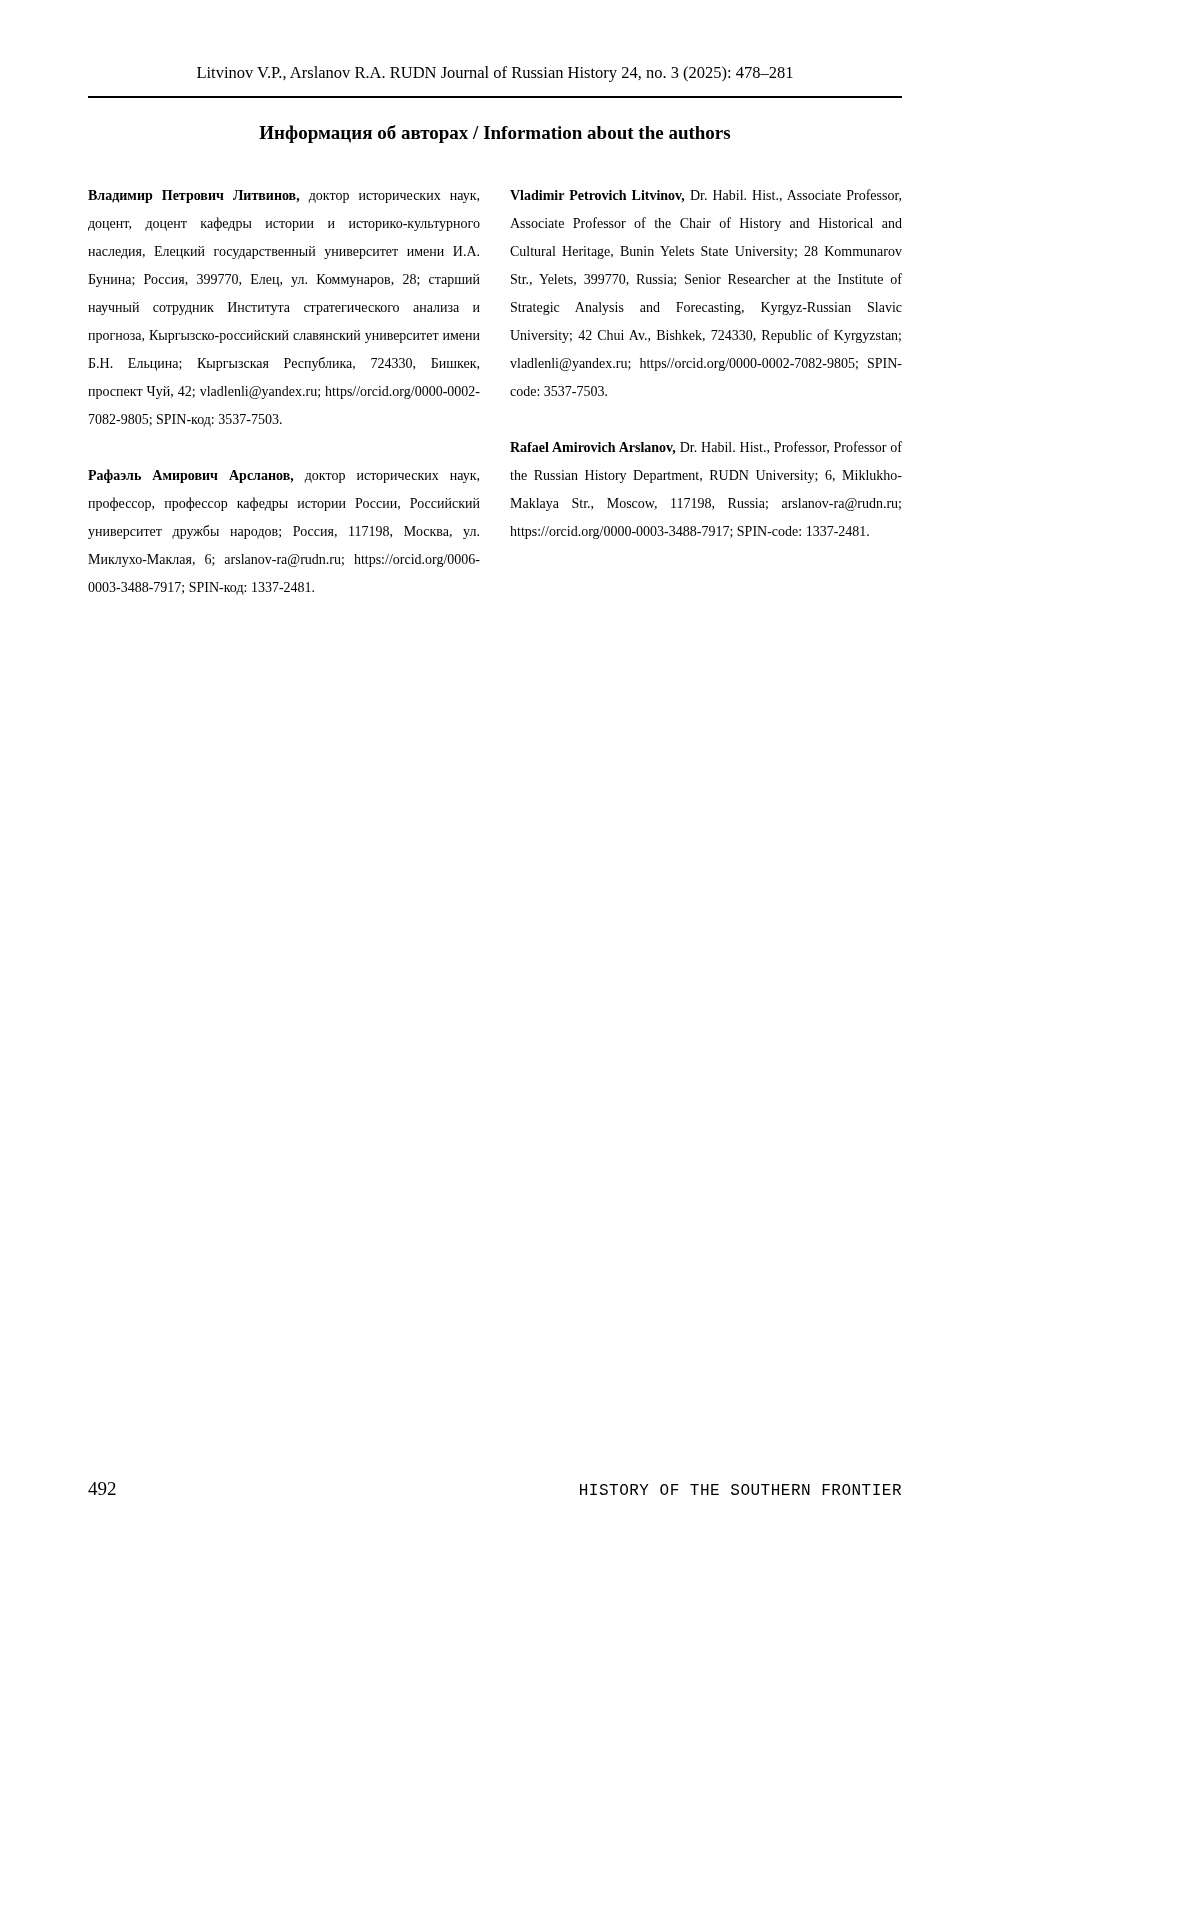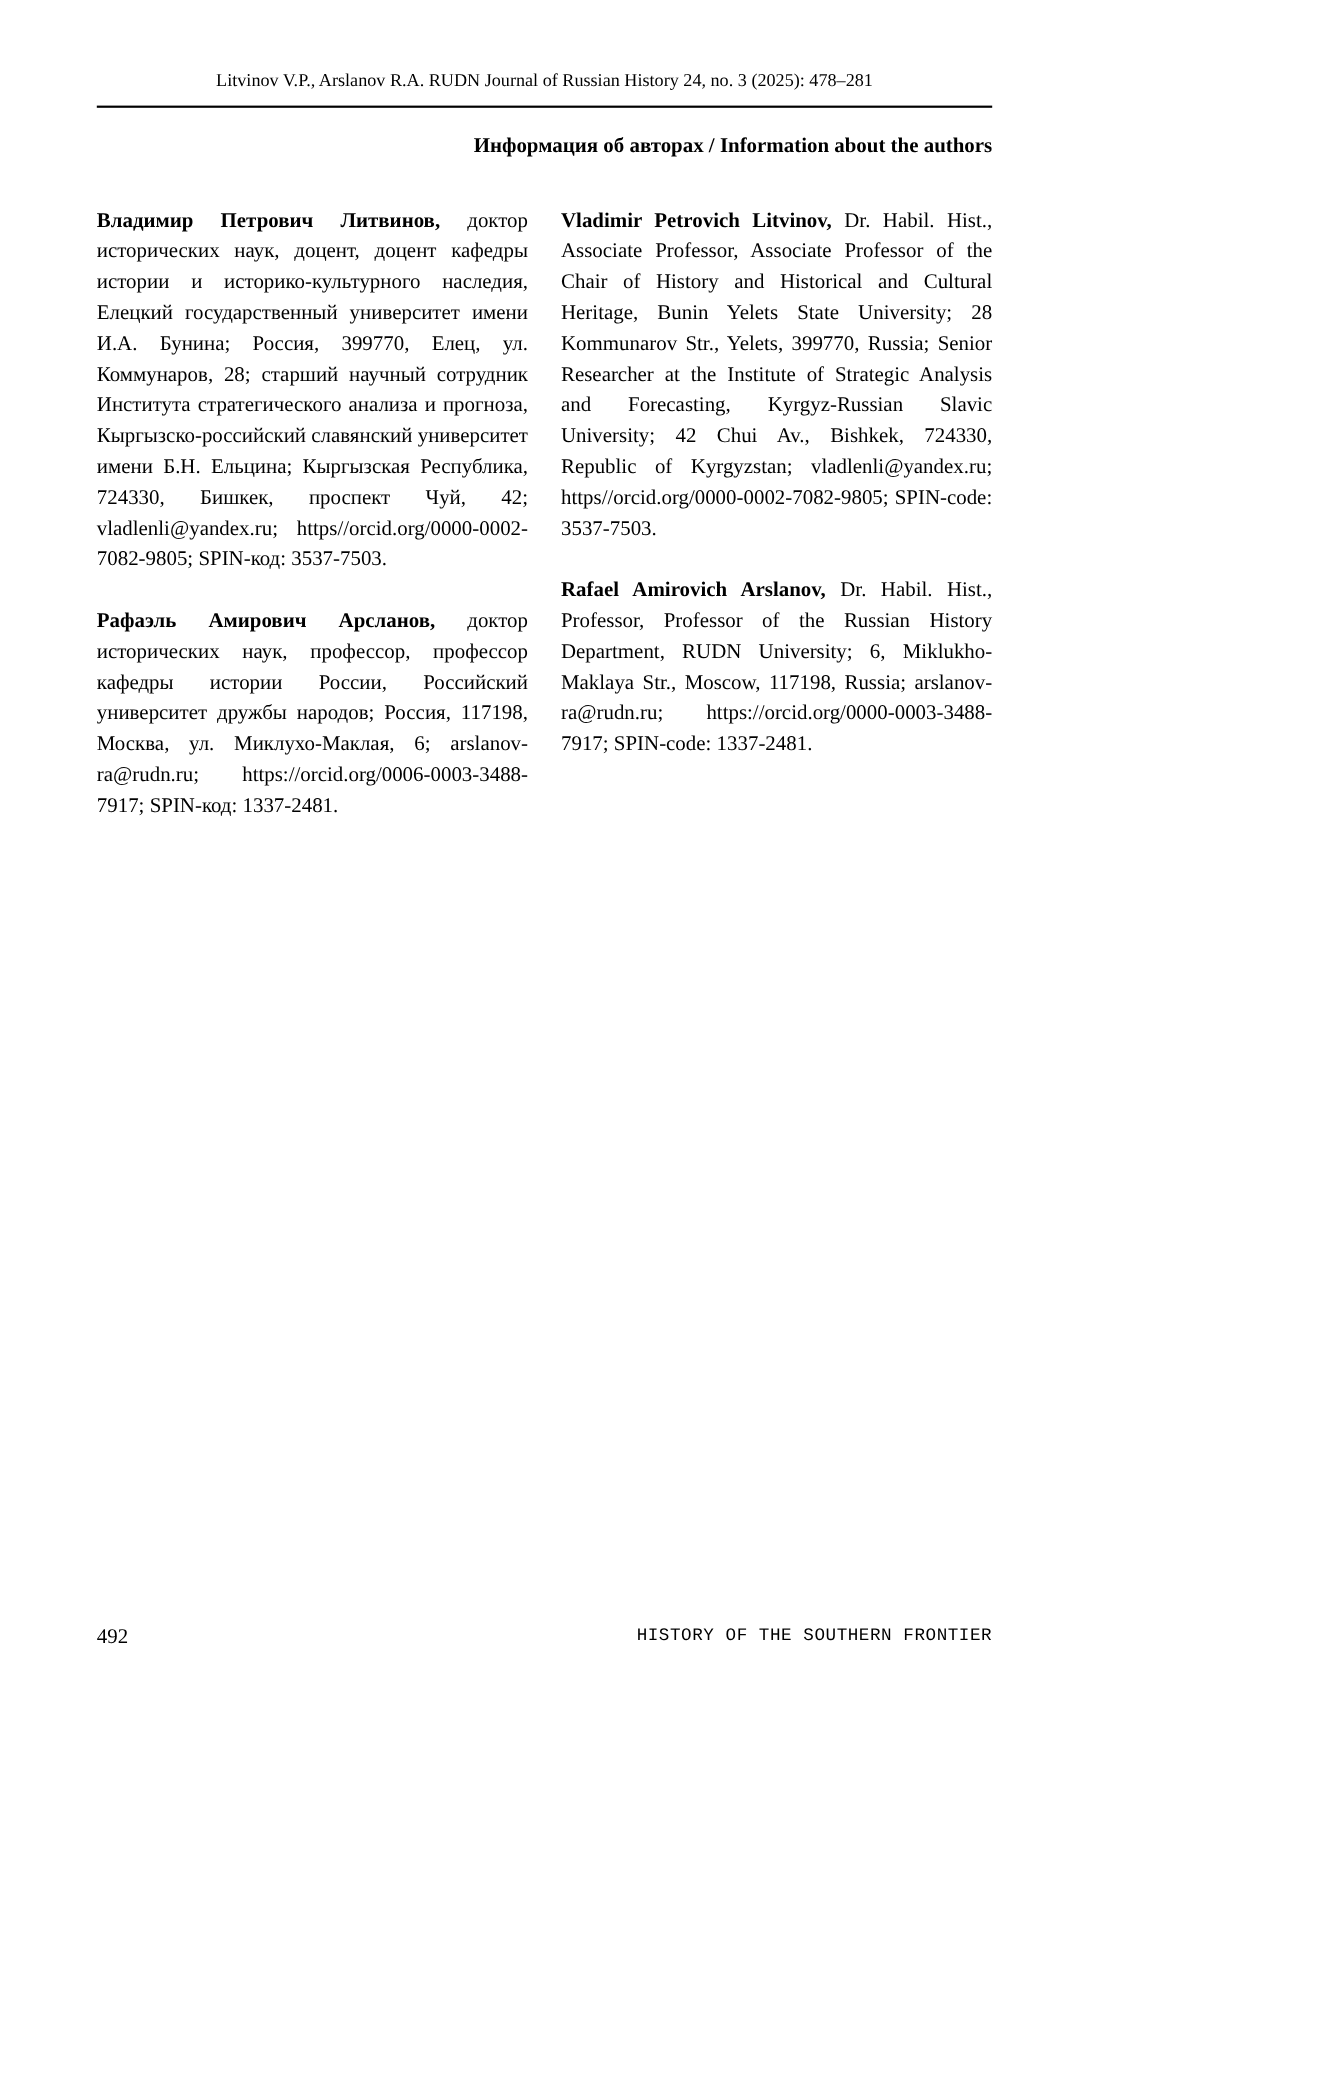--- a/index.html
+++ b/index.html
@@ -31,54 +31,54 @@
   .running-head .italic {
   }
   .head-rule {
     border: none;
     border-top: 2px solid #000000;
     margin: 12px 0 0 0;
     width: 100%;
   }
   .section-heading {
     margin-top: 22px;
-    text-align: right;
+    text-align: center;
     font-weight: bold;
     font-size: 19px;
     line-height: 26px;
   }
   .columns {
     display: flex;
     gap: 30px;
     margin-top: 22px;
   }
   .col {
     flex: 1 1 0;
     min-width: 0;
   }
   .author-block {
-    font-size: 19px;
+    font-size: 14px;
     line-height: 28px;
     text-align: justify;
     hyphens: auto;
   }
   .author-block + .author-block {
     margin-top: 28px;
   }
   .author-name {
     font-weight: bold;
   }
   .footer {
     position: absolute;
     left: 88px;
     top: 1478px;
     width: 814px;
     display: flex;
     justify-content: space-between;
-    align-items: flex-start;
+    align-items: flex-end;
   }
   .page-number {
     font-size: 19px;
   }
   .running-title {
     font-size: 16px;
     letter-spacing: 0.5px;
     font-family: Liberation Mono, monospace;
   }
 </style>

